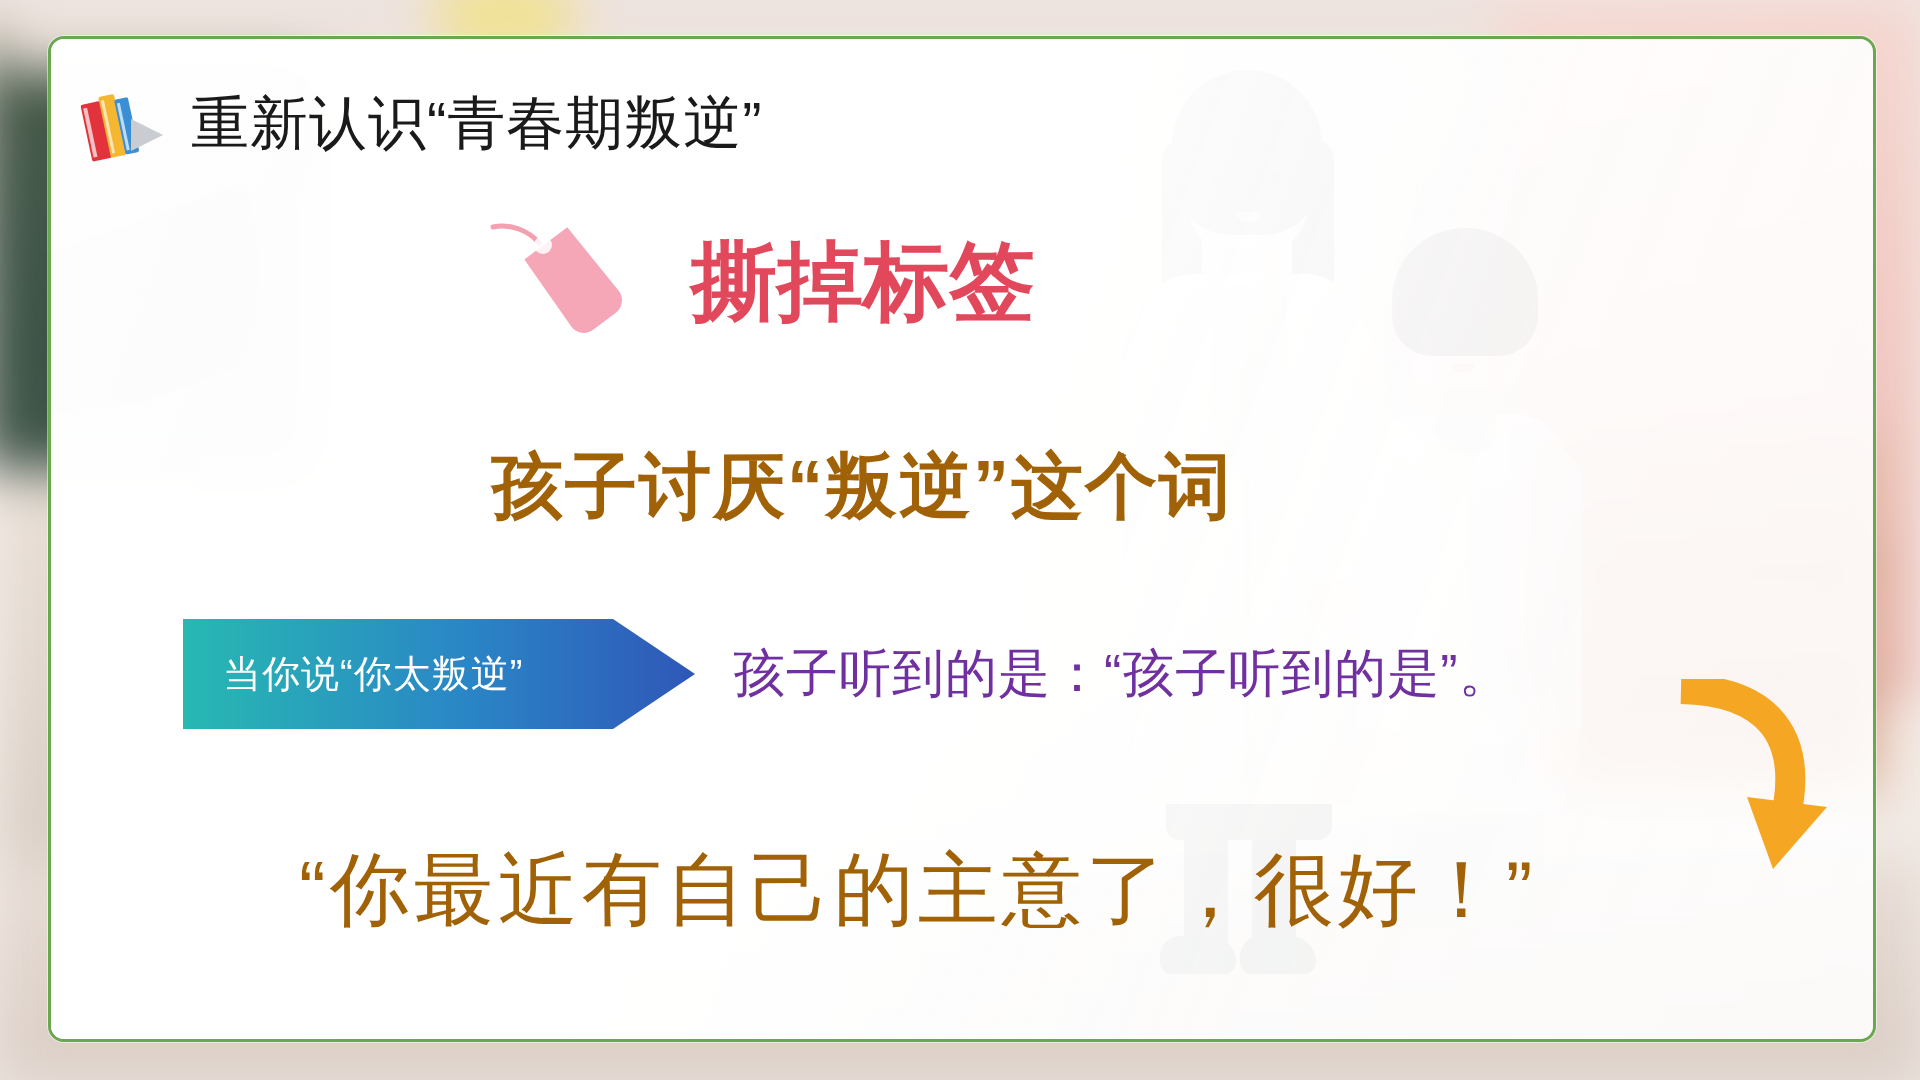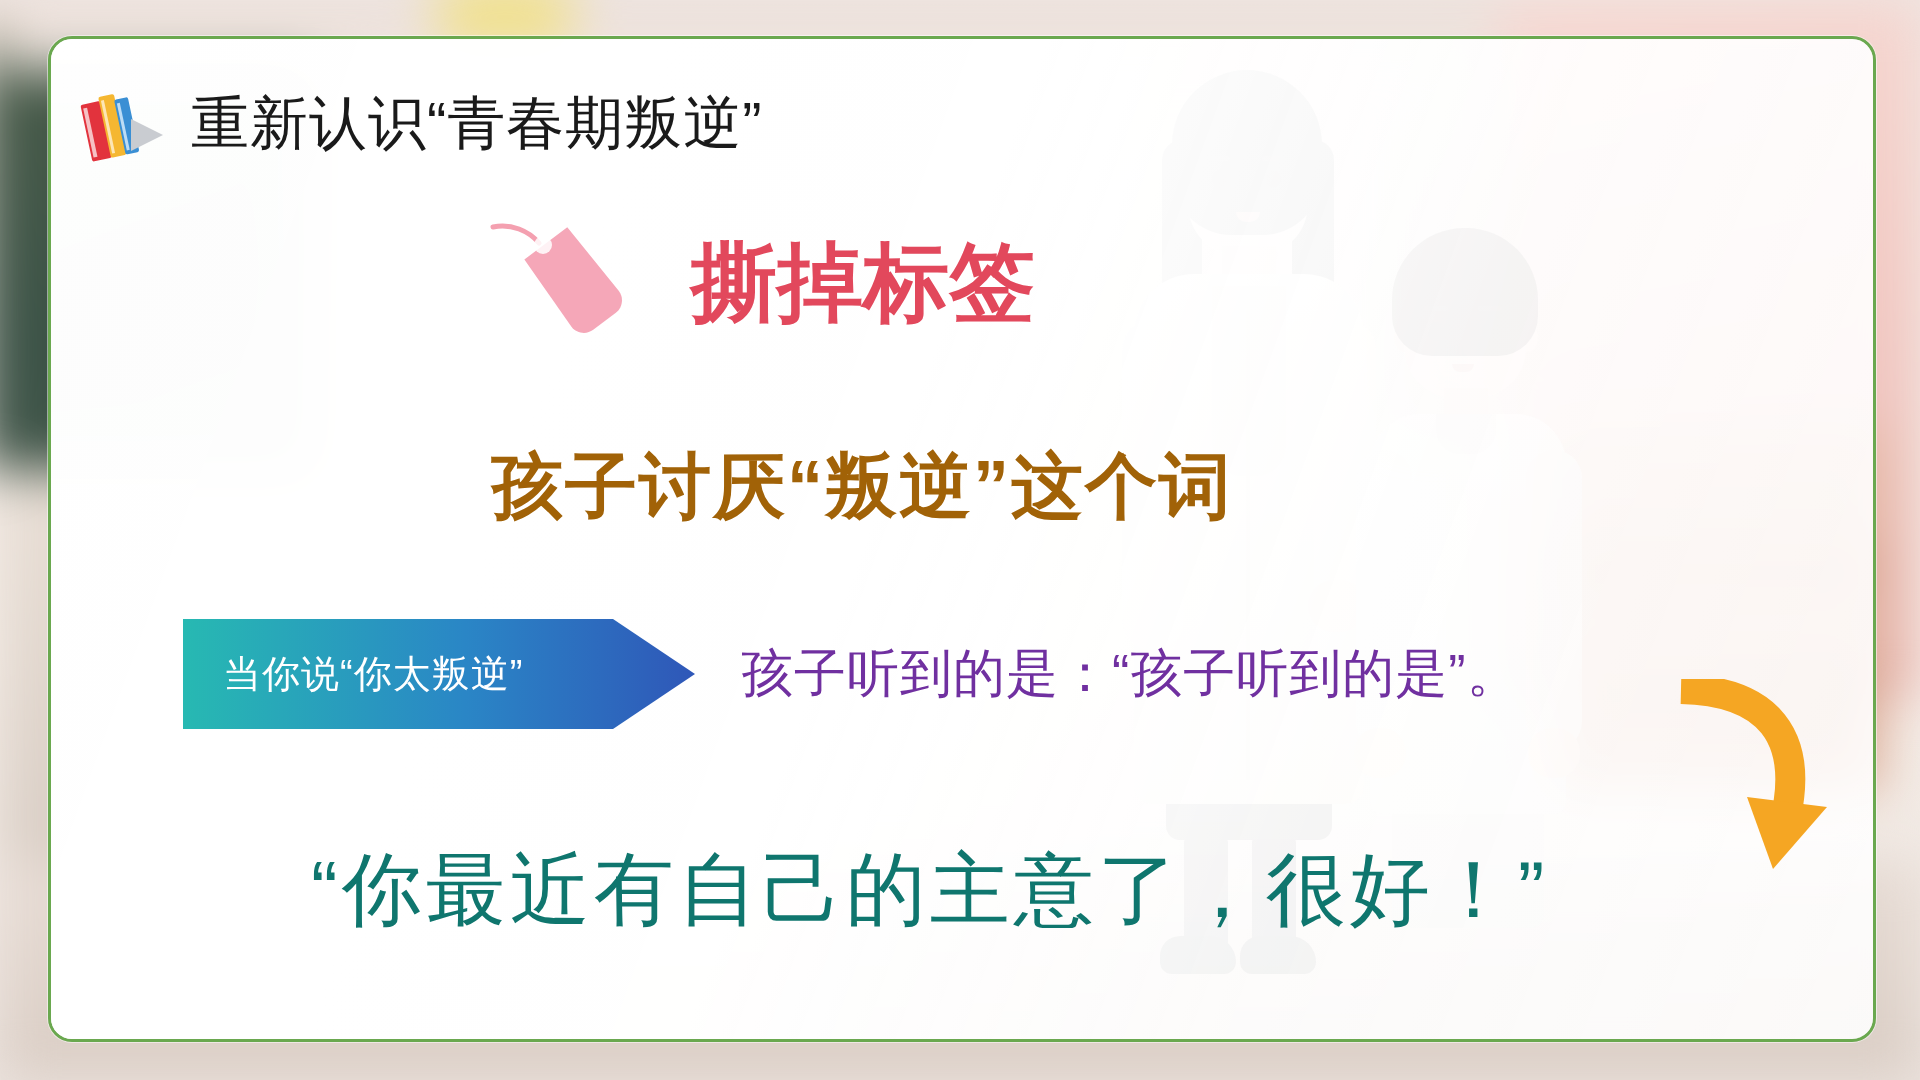--- a/index.html
+++ b/index.html
@@ -433,21 +433,21 @@
   }
 
   
   .card {
     position: absolute;
     left: 48px;
     top: 36px;
     width: 1822px;
     height: 1000px;
     border: 3px solid #6aa84f;
-    border-radius: 24px;
+    border-radius: 16px;
     background: rgba(255,255,255,0.80);
     box-shadow: 0 0 0 1px rgba(255,255,255,0.5);
     overflow: hidden;
   }
   .card-veil {
     position: absolute;
     inset: 0;
     background: linear-gradient(110deg, rgba(255,255,255,0.96) 0%, rgba(255,255,255,0.93) 45%, rgba(255,255,255,0.60) 70%, rgba(255,255,255,0.42) 100%);
     pointer-events: none;
   }
@@ -476,20 +476,21 @@
   }
 
   
   .tag-row {
     position: absolute;
     left: 430px;
     top: 178px;
     display: flex;
     align-items: center;
     gap: 60px;
+    font-family: Liberation Serif, serif;
   }
   .tag-icon {
     width: 150px;
     height: 130px;
     flex: none;
   }
   .tag-title {
     font-size: 86px;
     font-weight: bold;
     color: #e2485c;
@@ -517,21 +518,20 @@
     display: flex;
     align-items: center;
   }
   .arrow-banner {
     position: relative;
     height: 126px;
     width: 520px;
     flex: none;
     display: flex;
     align-items: center;
-    padding-left: 8px;
   }
   .arrow-banner .label {
     position: absolute;
     left: 40px;
     top: 50%;
     transform: translateY(-50%);
     color: #ffffff;
     font-size: 38px;
     white-space: nowrap;
     letter-spacing: 1px;
@@ -540,24 +540,24 @@
     font-size: 52px;
     color: #7030a0;
     white-space: nowrap;
     margin-left: 30px;
     letter-spacing: 1px;
   }
 
   
   .orange-quote {
     position: absolute;
-    left: 260px;
+    left: 248px;
     top: 798px;
     font-size: 80px;
-    color: #0f766e;
+    color: #a16207;
     letter-spacing: 4px;
     white-space: nowrap;
   }
 
   
   .curve-arrow {
     position: absolute;
     left: 1600px;
     top: 640px;
     width: 180px;

